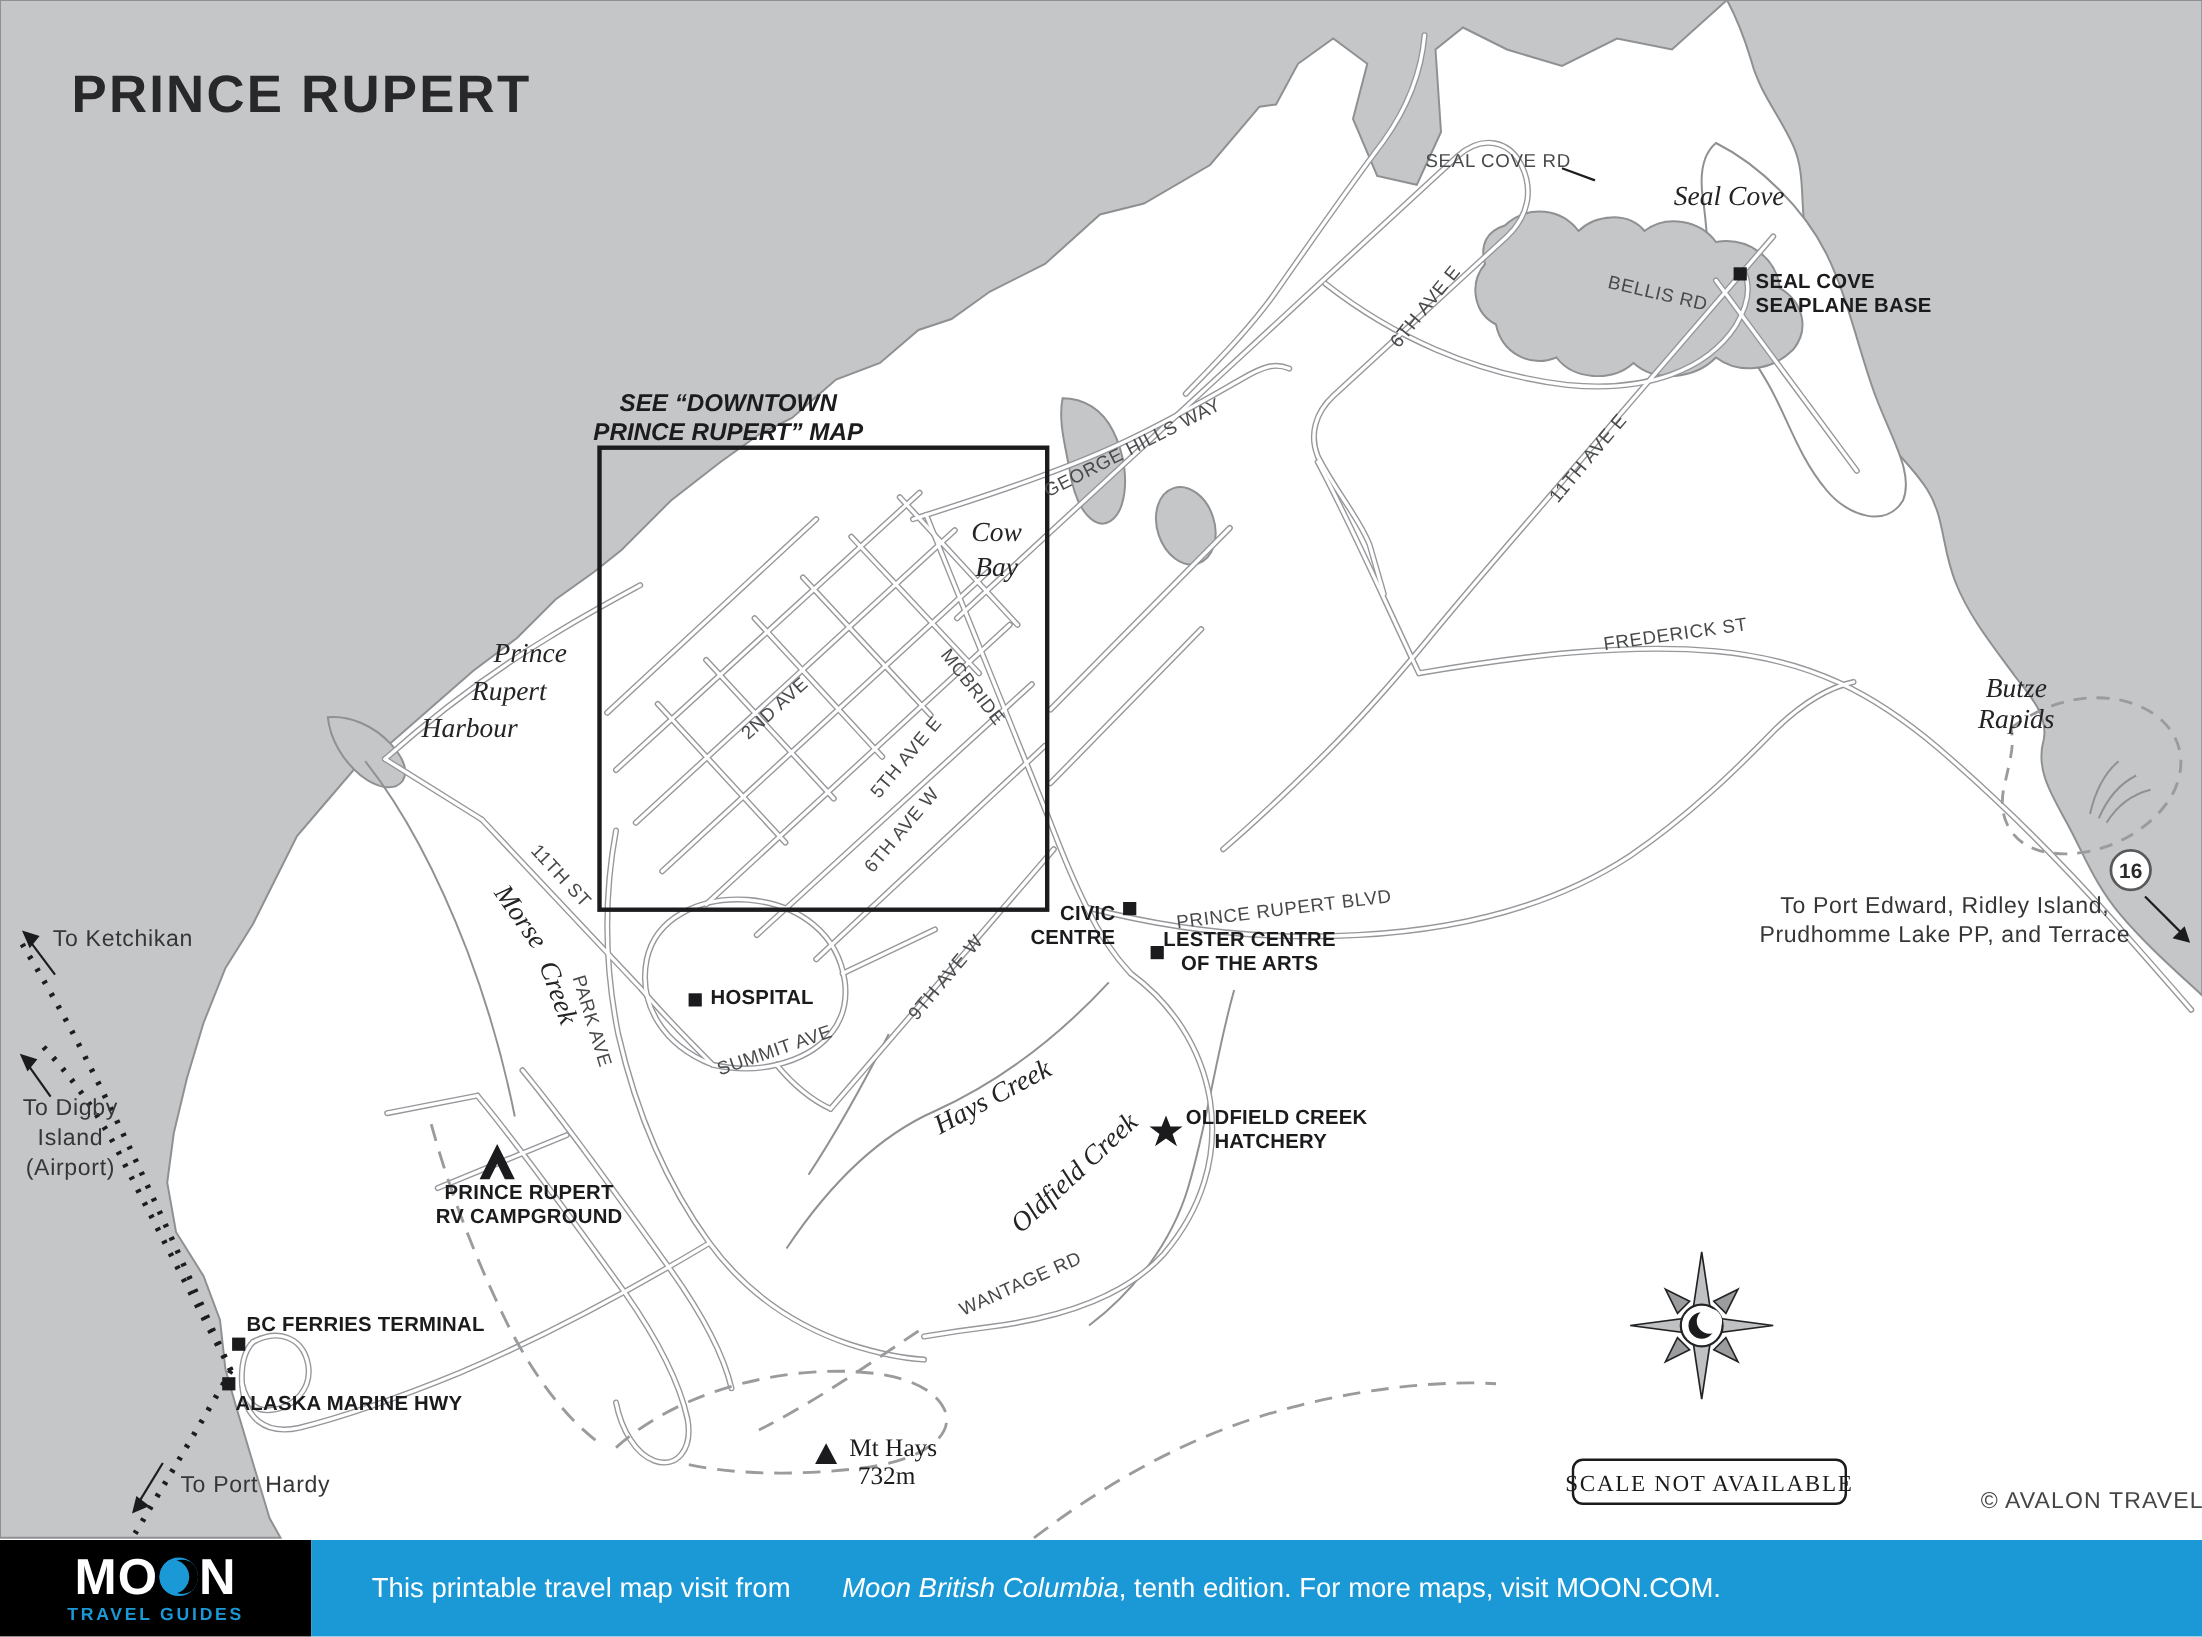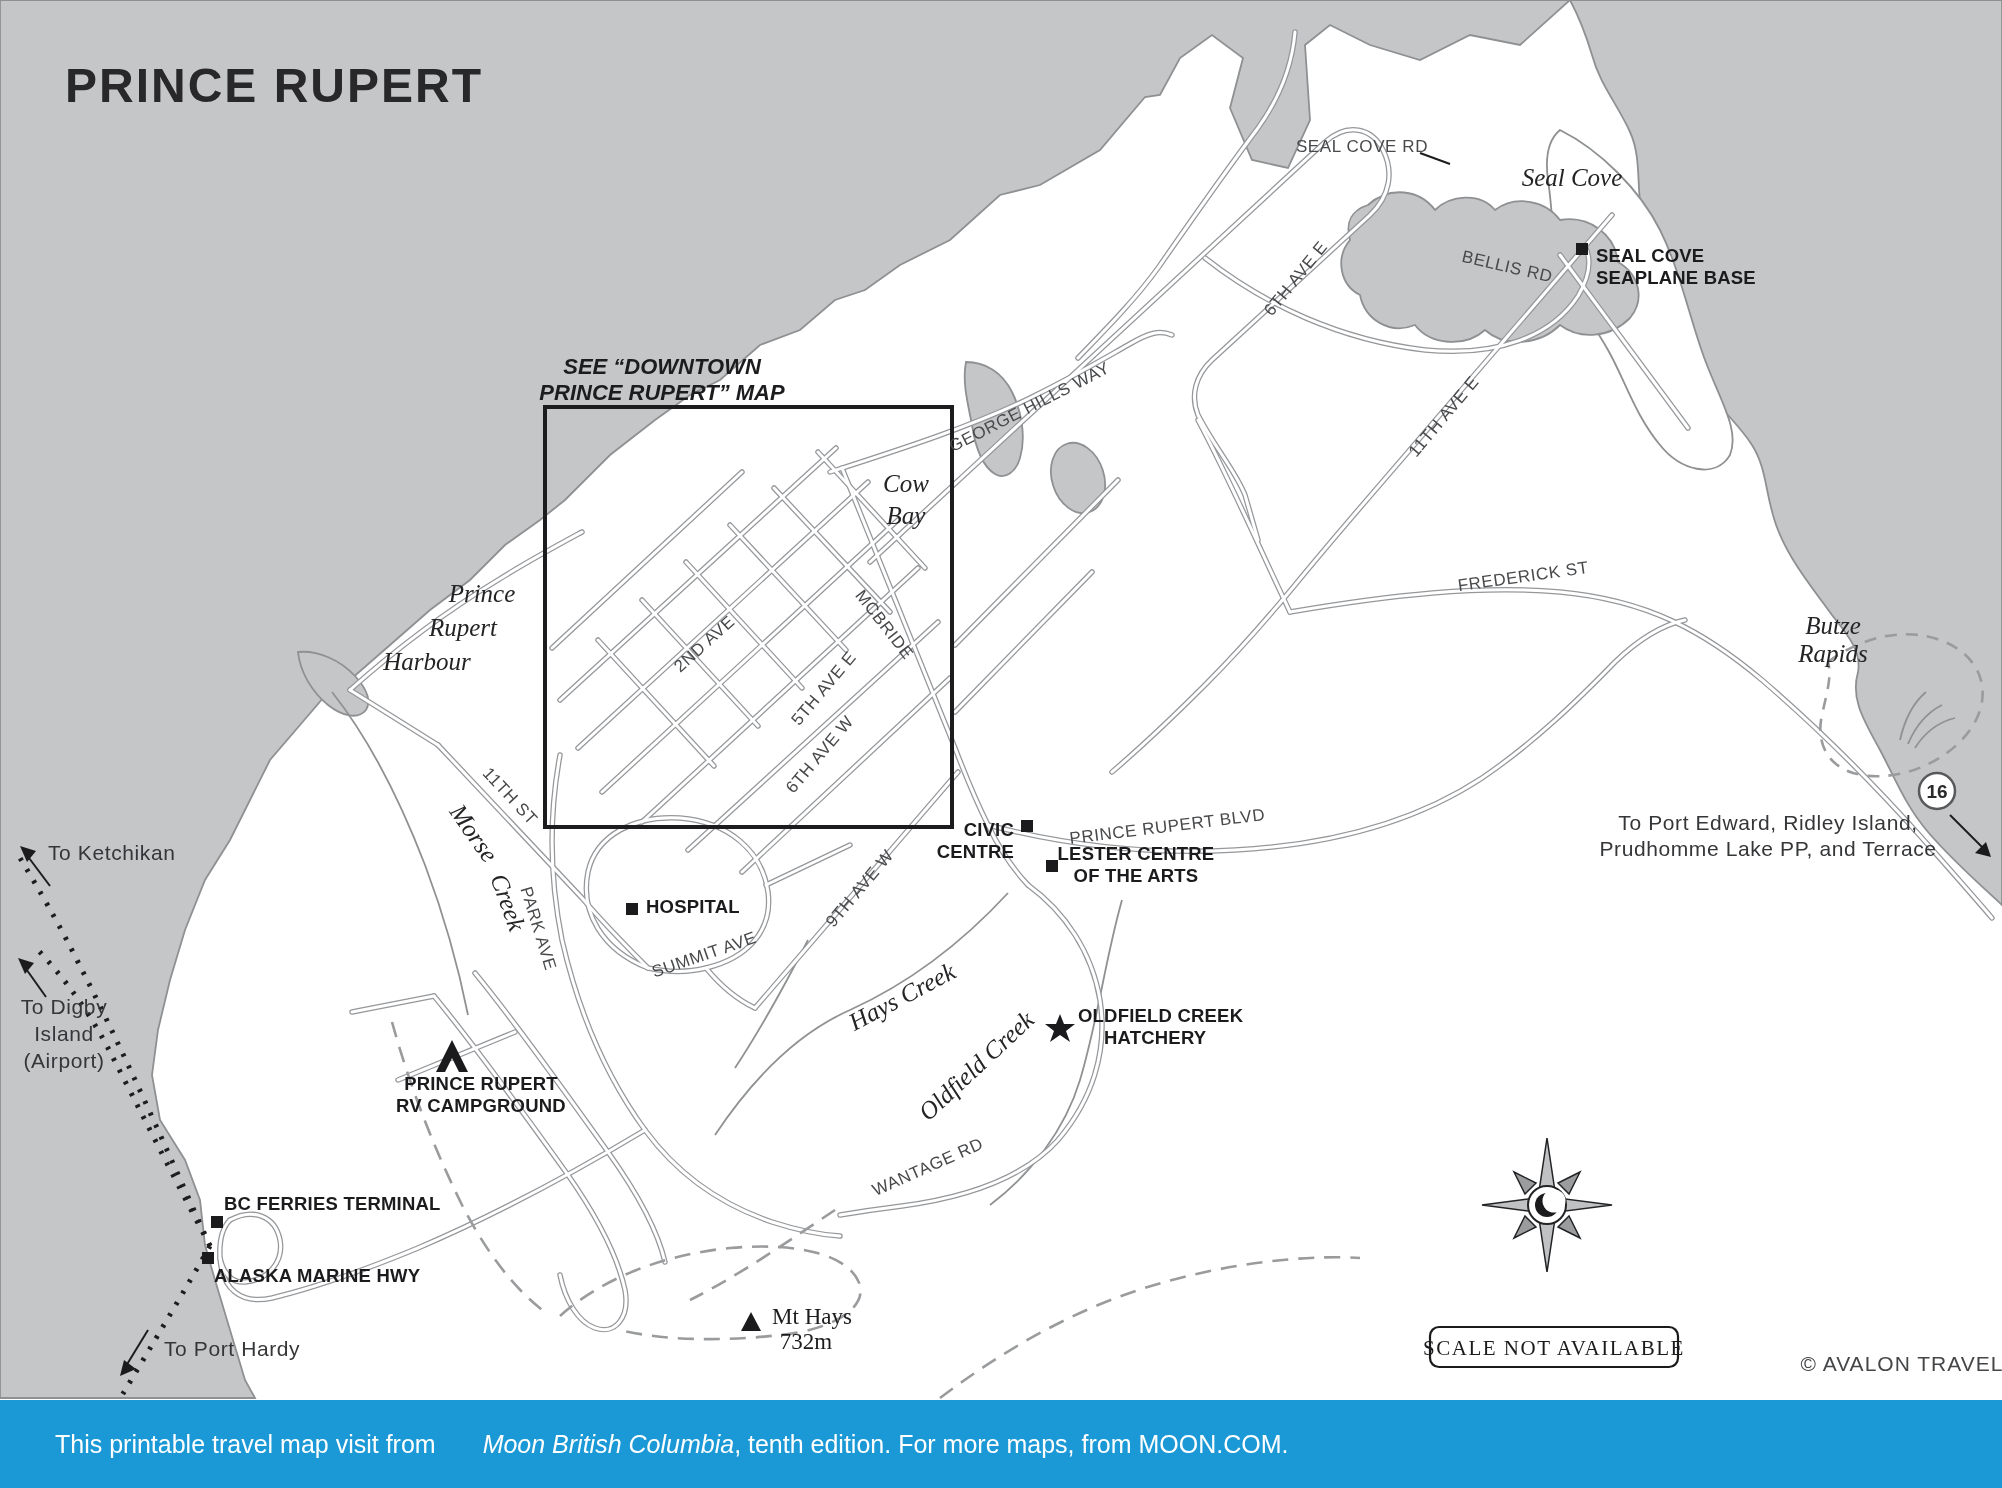--- a/index.html
+++ b/index.html
@@ -365,17 +365,25 @@
     <text class="dir-label" x="64" y="1014" text-anchor="middle">To Digby</text>
     <text class="dir-label" x="64" y="1041" text-anchor="middle">Island</text>
     <text class="dir-label" x="64" y="1068" text-anchor="middle">(Airport)</text>
     <text class="dir-label" x="164" y="1356">To Port Hardy</text>
     <text class="dir-label" x="1768" y="830" text-anchor="middle">To Port Edward, Ridley Island,</text>
     <text class="dir-label" x="1768" y="856" text-anchor="middle">Prudhomme Lake PP, and Terrace</text>
   </g>
 </svg>
 
 <div id="footer">
+  <div id="logo-block">
+    <div id="logo-word">
+      <span>MO</span>
+          <span class="logo-o"></span>
+          <span>N</span>
+    </div>
+    <div id="logo-tagline">TRAVEL GUIDES</div>
+  </div>
   <div id="footer-bar">
-    <span><span>This printable travel map visit from </span><i>Moon British Columbia</i><span>, tenth edition. For more maps, from MOON.COM.</span></span>
+    <span><span>This printable travel map visit from </span><i>Moon British Columbia</i><span>, tenth edition. For more maps, visit MOON.COM.</span></span>
   </div>
 </div>
 </div>
 
 </body></html>

